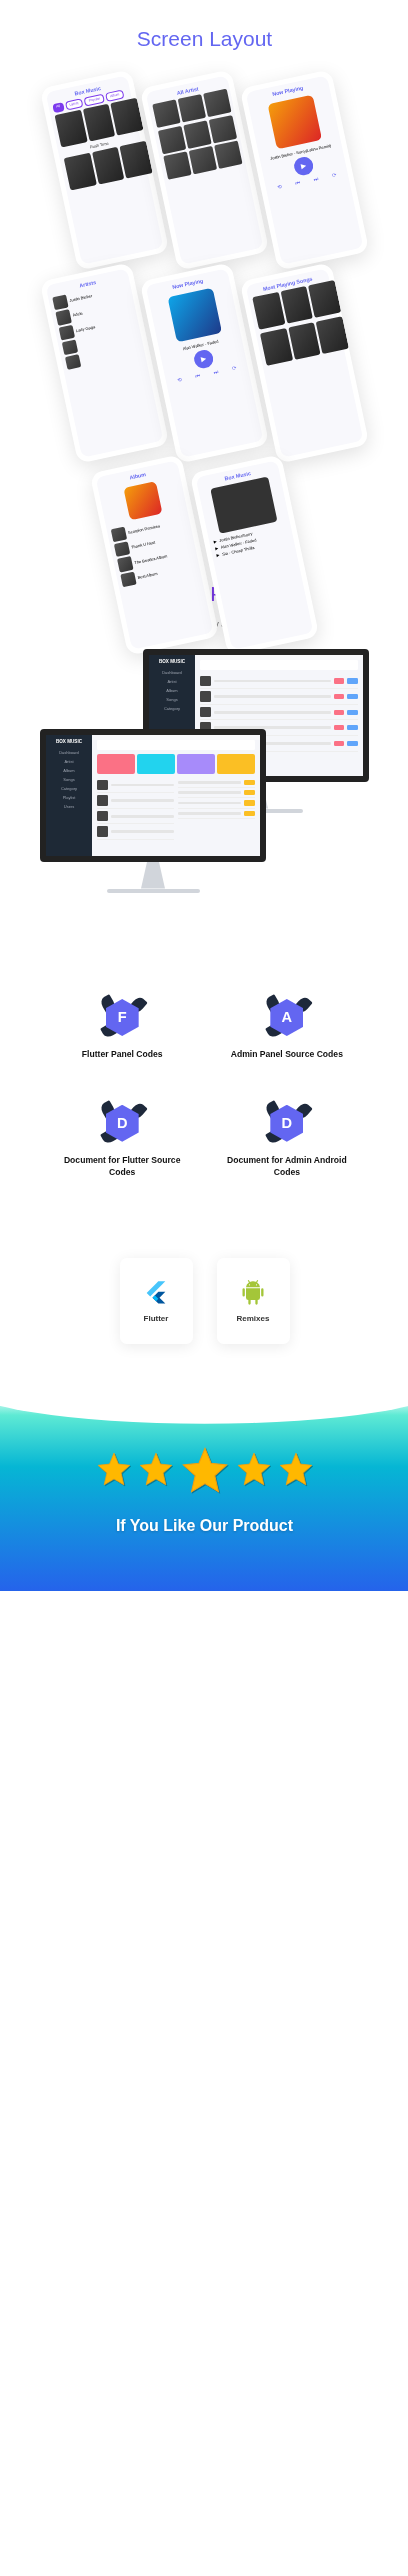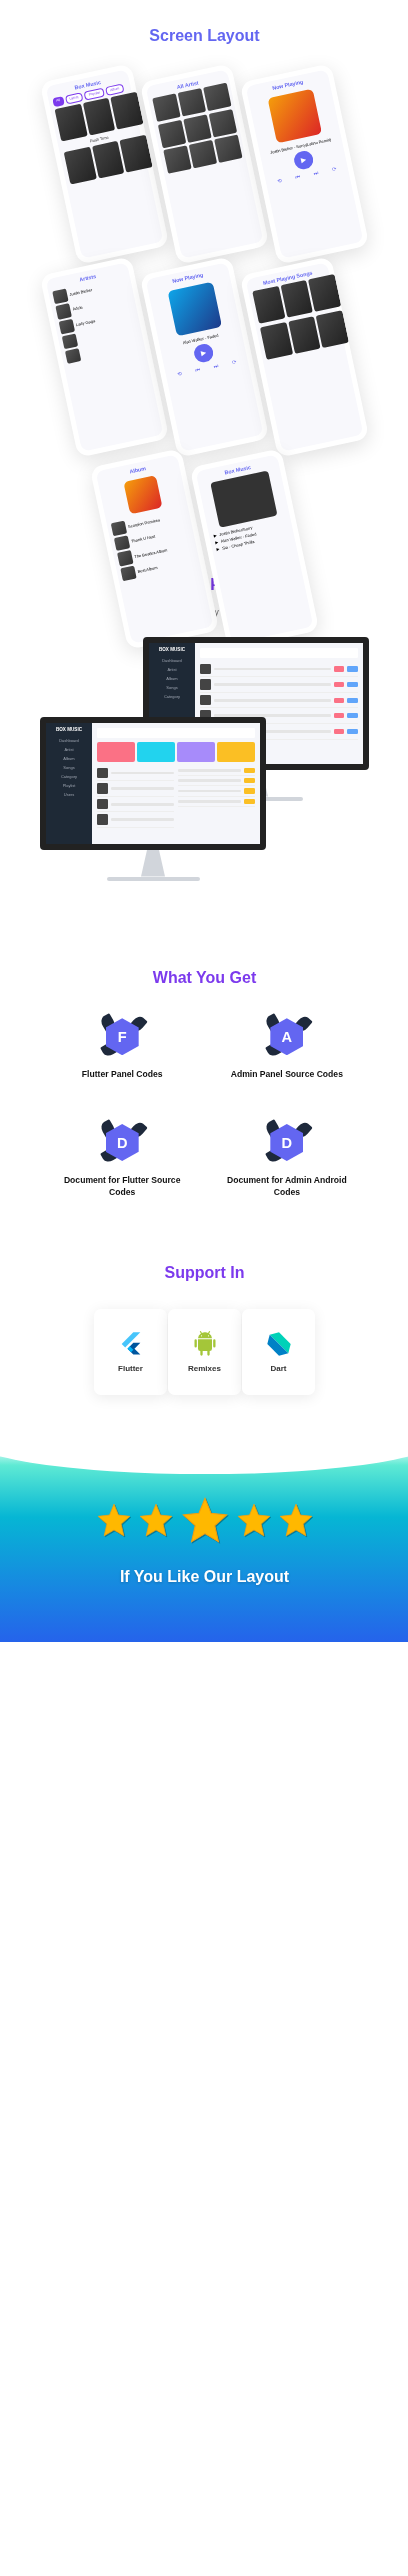--- a/index.html
+++ b/index.html
@@ -1,18 +1,18 @@
 <!DOCTYPE html>
 <html style="font-size:10.6px"><head>
 <meta charset="utf-8">
 <style>
 *{margin:0;padding:0;box-sizing:border-box}
 body{font-family:-apple-system,BlinkMacSystemFont,sans-serif;background:#fff;width:409px}
 .section{padding:26.5px 20px;text-align:center}
-.heading{font-size:16px;font-weight:700;margin-bottom:13.3px}
+.heading{font-size:21px;font-weight:400;margin-bottom:13.3px}
 .blue{color:#6366f1}
 .purple{color:#7c3aed}
 .sub{color:#666;font-size:8.6px;margin-bottom:20px}
 .phones{position:relative;height:465px;display:flex;flex-wrap:wrap;justify-content:center;gap:6.6px;padding:13.3px}
 .phone{width:93px;height:186px;background:#fff;border-radius:12px;box-shadow:0 5.3px 20px rgba(0,0,0,0.12);transform:rotate(-12deg);padding:5.3px;overflow:hidden}
 .phone-screen{width:100%;height:100%;background:#f8f8fc;border-radius:8px;padding:4px;font-size:4px}
 .ph-title{color:#6366f1;font-weight:600;font-size:5.3px;margin-bottom:2.7px}
 .ph-row{display:flex;gap:2px;margin-bottom:2.7px}
 .ph-chip{background:#7c3aed;color:#fff;border-radius:4px;padding:1.3px 3.3px;font-size:3.3px}
 .ph-chip.outline{background:#fff;color:#7c3aed;border:0.7px solid #7c3aed}
@@ -41,21 +41,21 @@
 .mon-base{width:93px;height:4px;background:#d1d5db;margin:0 auto;border-radius:2px}
 .wyg{display:grid;grid-template-columns:1fr 1fr;gap:13.3px;padding:0 26.5px}
 .wyg-card{background:#fff;padding:13.3px 6.6px;text-align:center}
 .wyg-badge{width:46px;height:46px;margin:0 auto 8px;position:relative;display:flex;align-items:center;justify-content:center}
 .wyg-hex{width:33px;height:37px;background:#6366f1;clip-path:polygon(50% 0,100% 25%,100% 75%,50% 100%,0 75%,0 25%);display:flex;align-items:center;justify-content:center;color:#fff;font-weight:700;font-size:14.6px;position:relative;z-index:2}
 .wyg-leaf{position:absolute;width:12px;height:16px;background:#1e293b;border-radius:50% 10% 50% 10%}
 .wyg-leaf.l1{top:1.3px;left:2.7px;transform:rotate(-30deg)}
 .wyg-leaf.l2{top:2.7px;right:1.3px;transform:rotate(40deg)}
 .wyg-leaf.l3{bottom:2.7px;left:5.3px;transform:rotate(60deg)}
 .wyg-label{font-size:8.6px;font-weight:700;color:#111;line-height:1.4}
-.support{display:flex;gap:1px;justify-content:center;padding:13.3px 26.5px}
+.support{display:flex;gap:24px;justify-content:center;padding:13.3px 26.5px}
 .sup-card{width:73px;height:86px;background:#fff;border-radius:6.6px;box-shadow:0 2.7px 13.3px rgba(0,0,0,0.08);display:flex;flex-direction:column;align-items:center;justify-content:center;gap:6.6px}
 .sup-icon{width:28px;height:28px}
 .sup-label{font-size:8px;font-weight:600;color:#333}
 .rate-section{background:linear-gradient(180deg,#fff 0%,#fff 5%,#5eead4 15%,#06b6d4 40%,#2563eb 100%);padding:40px 13.3px 53px;position:relative;overflow:hidden}
 .wave{position:absolute;top:0;left:0;right:0;height:40px;background:#fff;clip-path:ellipse(60% 100% at 50% 0)}
 .stars{display:flex;justify-content:center;gap:4px;margin-bottom:18.6px;margin-top:26.5px}
 .star{width:38px;height:38px;filter:drop-shadow(1.3px 1.3px 0.7px rgba(0,0,0,0.3))}
 .star.big{width:52px;height:52px;margin-top:-6.6px}
 .rate-txt{color:#fff;font-size:16px;font-weight:700;text-align:center;line-height:1.5;text-shadow:0 1.3px 2.7px rgba(0,0,0,0.2)}
 </style>
@@ -338,21 +338,20 @@
           </div>
         </div>
       </div>
       <div class="mon-stand"></div>
         <div class="mon-base"></div>
     </div>
   </div>
 </div>
 
 <div class="section">
-  <div class="heading purple">What You Get</div>
   <div class="wyg">
     <div class="wyg-card">
       <div class="wyg-badge">
           <div class="wyg-leaf l1"></div>
           <div class="wyg-leaf l2"></div>
           <div class="wyg-leaf l3"></div>
           <div class="wyg-hex">F</div>
         </div>
       <div class="wyg-label">Flutter Panel Codes</div>
     </div>
@@ -380,42 +379,34 @@
           <div class="wyg-leaf l2"></div>
           <div class="wyg-leaf l3"></div>
           <div class="wyg-hex">D</div>
         </div>
       <div class="wyg-label">Document for Admin Android Codes</div>
     </div>
   </div>
 </div>
 
 <div class="section">
-  <div class="heading purple">Support In</div>
   <div class="support">
     <div class="sup-card">
       <svg class="sup-icon" viewBox="0 0 24 24">
           <path fill="#47C5FB" d="M14 2L4 12l3 3L20 2h-6z"></path>
           <path fill="#00569E" d="M14 11l-5 5 5 5h6l-5-5 5-5h-6z"></path>
           <path fill="#00B5F8" d="M9 16l3 3 2-2-3-3-2 2z"></path>
         </svg>
       <div class="sup-label">Flutter</div>
     </div>
     <div class="sup-card">
       <svg class="sup-icon" viewBox="0 0 24 24">
           <path fill="#A4C639" d="M6 8v8a2 2 0 002 2v3a1 1 0 002 0v-3h4v3a1 1 0 002 0v-3a2 2 0 002-2V8H6zm-2 0a1 1 0 00-1 1v5a1 1 0 002 0V9a1 1 0 00-1-1zm16 0a1 1 0 00-1 1v5a1 1 0 002 0V9a1 1 0 00-1-1zM15.5 3l1-1.7-.9-.5-1 1.8A5 5 0 0012 2a5 5 0 00-2.6.6l-1-1.8-.9.5L8.5 3A5 5 0 006 7h12a5 5 0 00-2.5-4zM9 5.5a.5.5 0 110-1 .5.5 0 010 1zm6 0a.5.5 0 110-1 .5.5 0 010 1z"></path>
         </svg>
       <div class="sup-label">Remixes</div>
-    </div>
-    <div class="sup-card">
-      <svg class="sup-icon" viewBox="0 0 24 24">
-          <path fill="#00D2B8" d="M4 4l8-2 10 10-2 8L4 4z"></path>
-          <path fill="#0081C6" d="M4 4l-2 8 10 10 8-2L4 4z"></path>
-        </svg>
-      <div class="sup-label">Dart</div>
     </div>
   </div>
 </div>
 
 <div class="rate-section">
   <div class="wave"></div>
   <div class="stars">
     <svg class="star" viewBox="0 0 24 24">
         <path fill="#FFB800" stroke="#F59E0B" stroke-width="0.5" d="M12 2l2.8 6.9L22 9.7l-5.5 4.9L18.2 22 12 18.3 5.8 22l1.7-7.4L2 9.7l7.2-.8L12 2z"></path>
       </svg>
@@ -425,15 +416,15 @@
     <svg class="star big" viewBox="0 0 24 24">
         <path fill="#FFB800" stroke="#F59E0B" stroke-width="0.5" d="M12 2l2.8 6.9L22 9.7l-5.5 4.9L18.2 22 12 18.3 5.8 22l1.7-7.4L2 9.7l7.2-.8L12 2z"></path>
       </svg>
     <svg class="star" viewBox="0 0 24 24">
         <path fill="#FFB800" stroke="#F59E0B" stroke-width="0.5" d="M12 2l2.8 6.9L22 9.7l-5.5 4.9L18.2 22 12 18.3 5.8 22l1.7-7.4L2 9.7l7.2-.8L12 2z"></path>
       </svg>
     <svg class="star" viewBox="0 0 24 24">
         <path fill="#FFB800" stroke="#F59E0B" stroke-width="0.5" d="M12 2l2.8 6.9L22 9.7l-5.5 4.9L18.2 22 12 18.3 5.8 22l1.7-7.4L2 9.7l7.2-.8L12 2z"></path>
       </svg>
   </div>
-  <div class="rate-txt">If You Like Our Layout</div>
+  <div class="rate-txt">If You Like Our Product</div>
 </div>
 
 
 </body></html>

